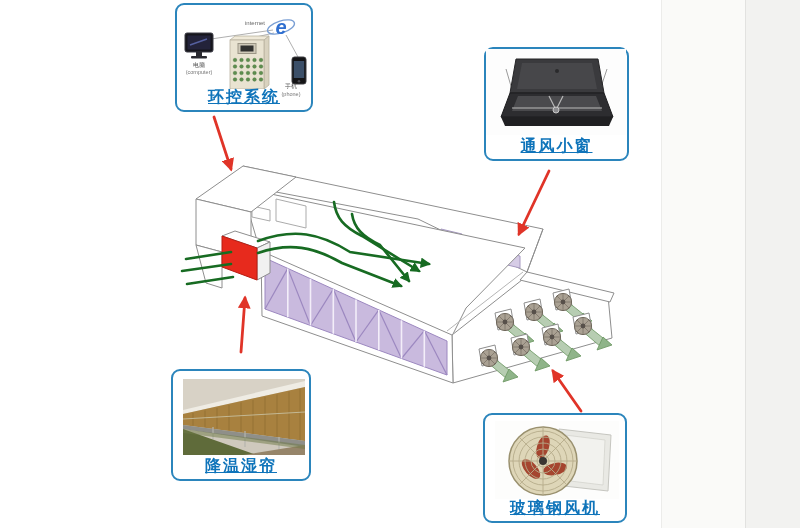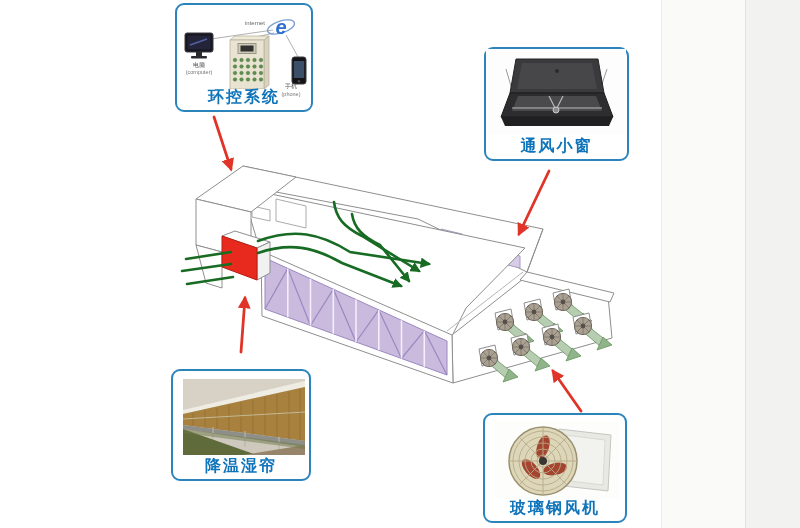--- a/index.html
+++ b/index.html
@@ -10,21 +10,21 @@
   .margin-band-1{position:absolute;left:661px;top:0;width:84px;height:528px;background:#fafaf8;border-left:1px solid #ececea;}
   .margin-band-2{position:absolute;left:745px;top:0;width:55px;height:528px;background:#f2f2f0;border-left:1px solid #e2e2e0;}
   .scene{position:absolute;left:0;top:0;}
   .callout{
     position:absolute;background:#ffffff;border:2.5px solid #2b85bc;border-radius:9px;
     box-sizing:border-box;
   }
   .callout .art{position:absolute;left:0;top:0;right:0;}
   .caption{
     position:absolute;left:0;right:0;bottom:5px;text-align:center;
-    color:#0f74ba;font-weight:bold;font-size:16px;letter-spacing:2px;line-height:1;
+    color:#0f74ba;font-weight:bold;font-size:16px;letter-spacing:2px;line-height:1;text-decoration:underline;
   }
   #box-control{left:175px;top:3px;width:138px;height:109px;}
   #box-vent{left:484px;top:47px;width:145px;height:114px;padding-left:44px;}
   #box-pad{left:171px;top:369px;width:140px;height:112px;}
   #box-fan{left:483px;top:413px;width:144px;height:110px;padding-left:24px;}
   svg text{font-family:"Liberation Sans","DejaVu Sans",sans-serif;}
 </style>
 </head>
 <body>
 

